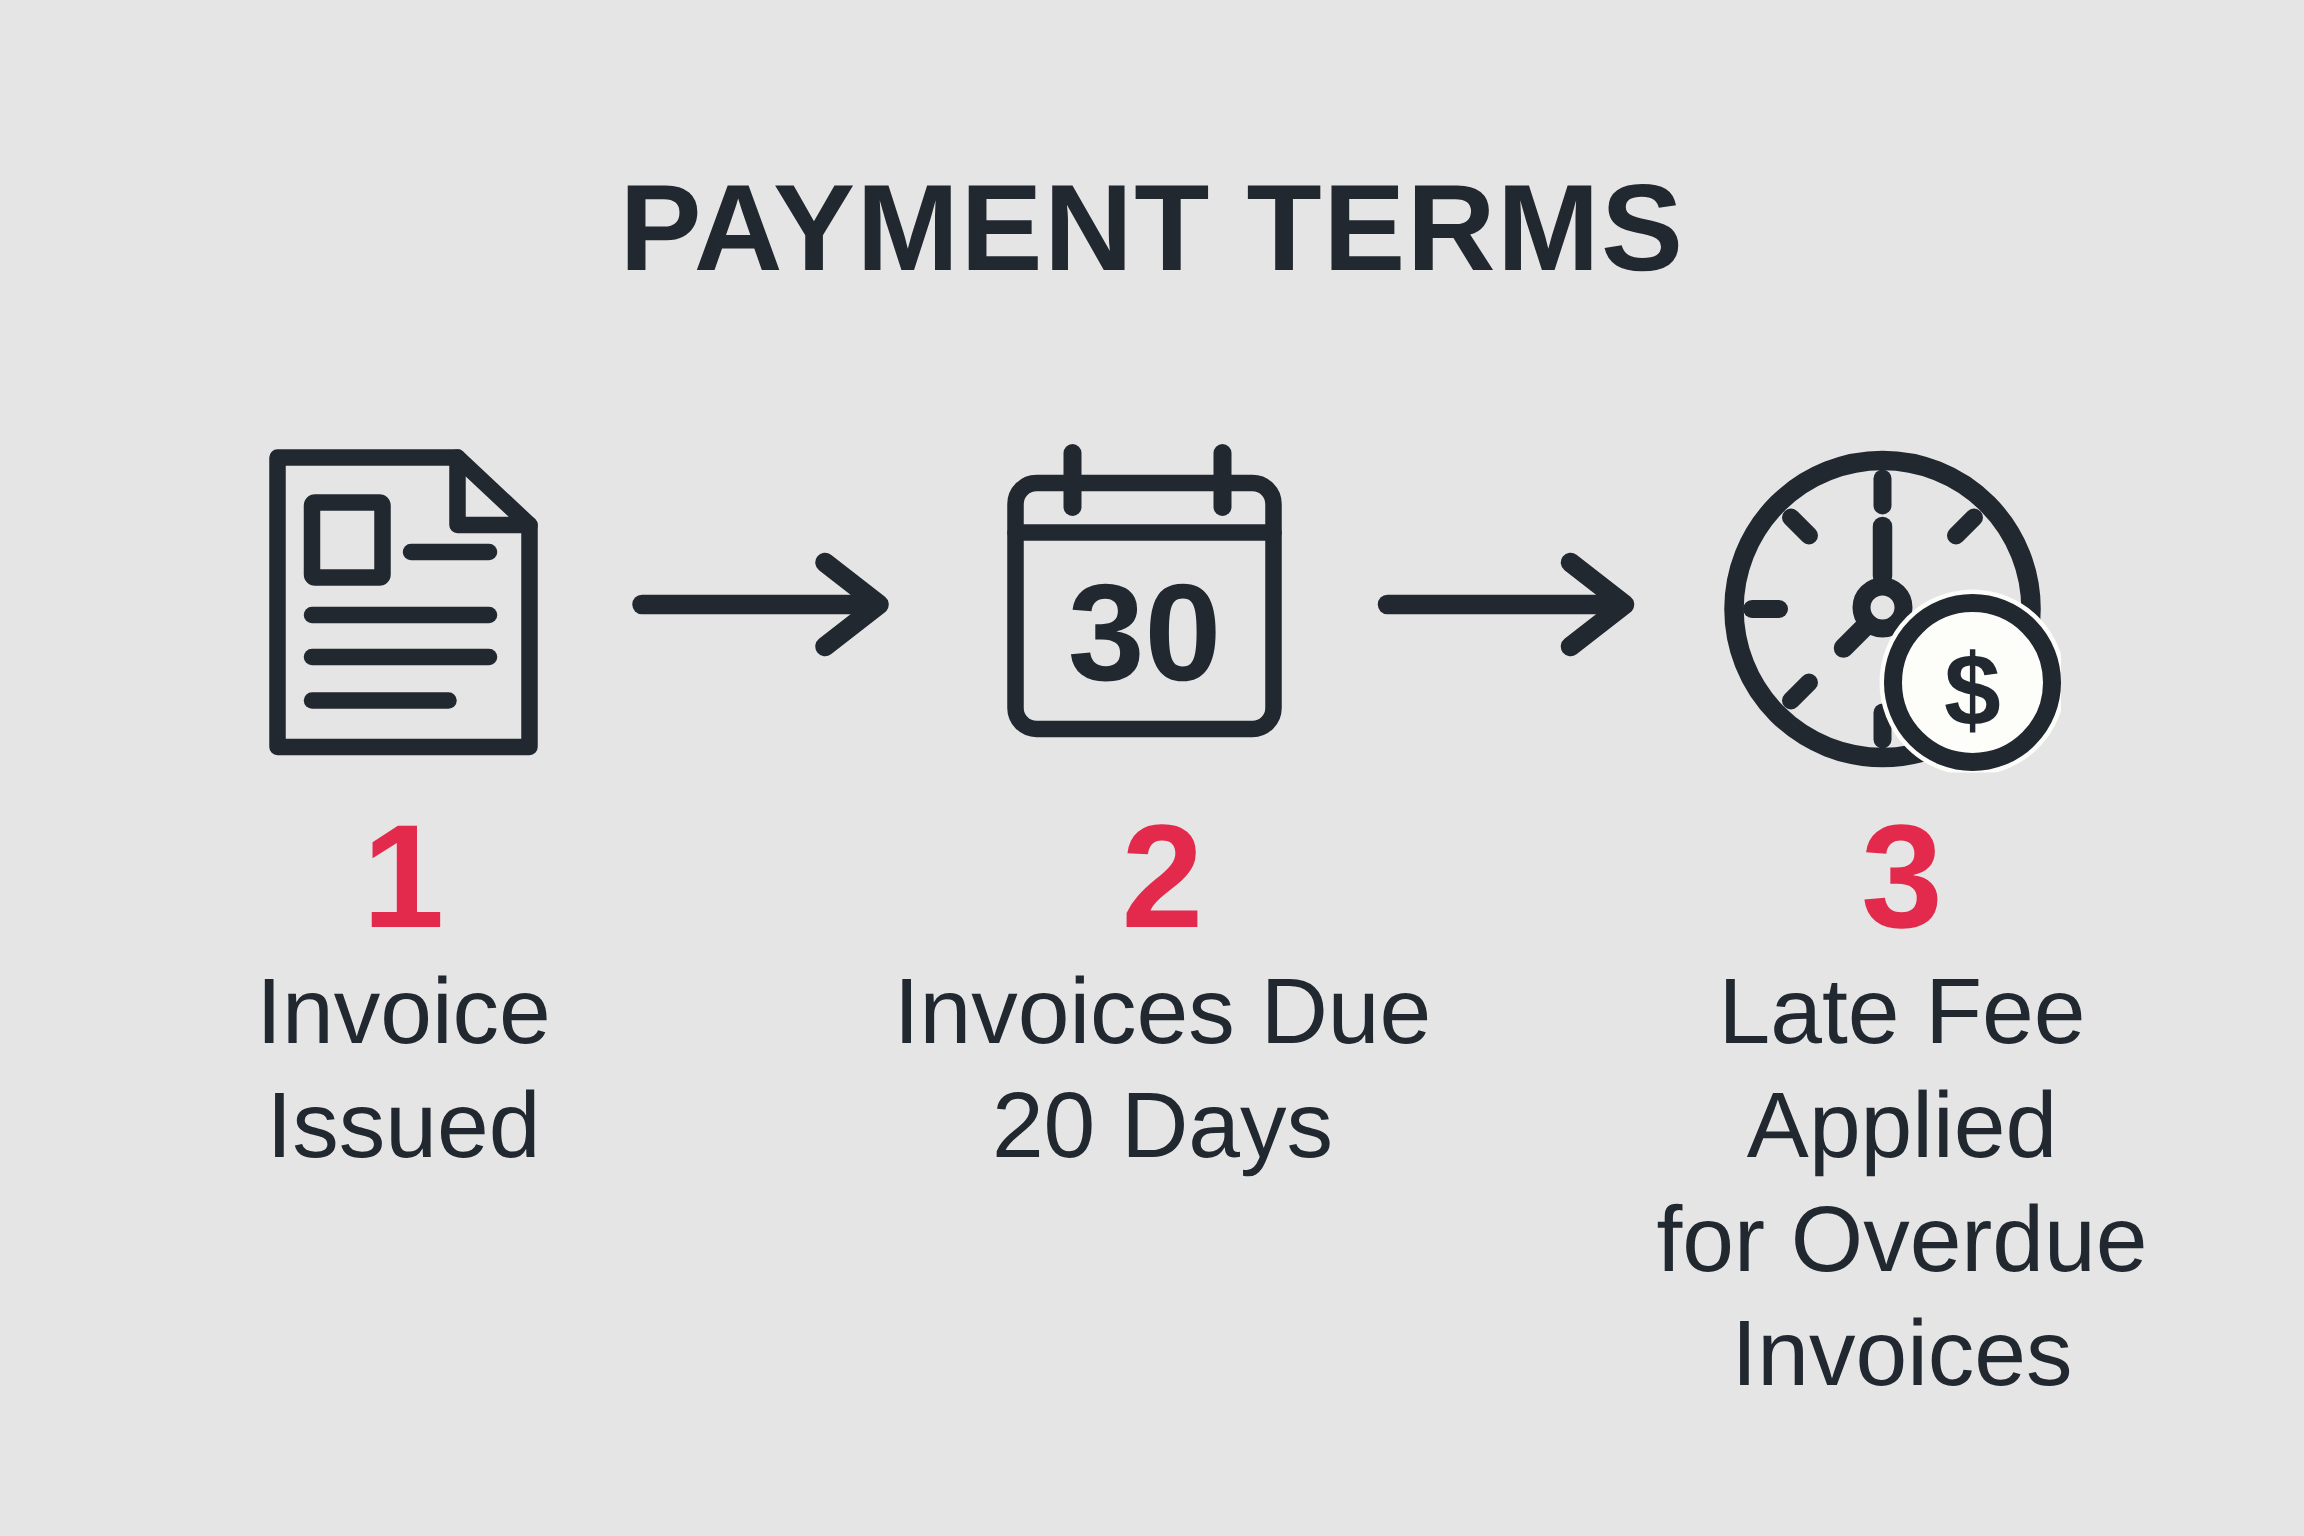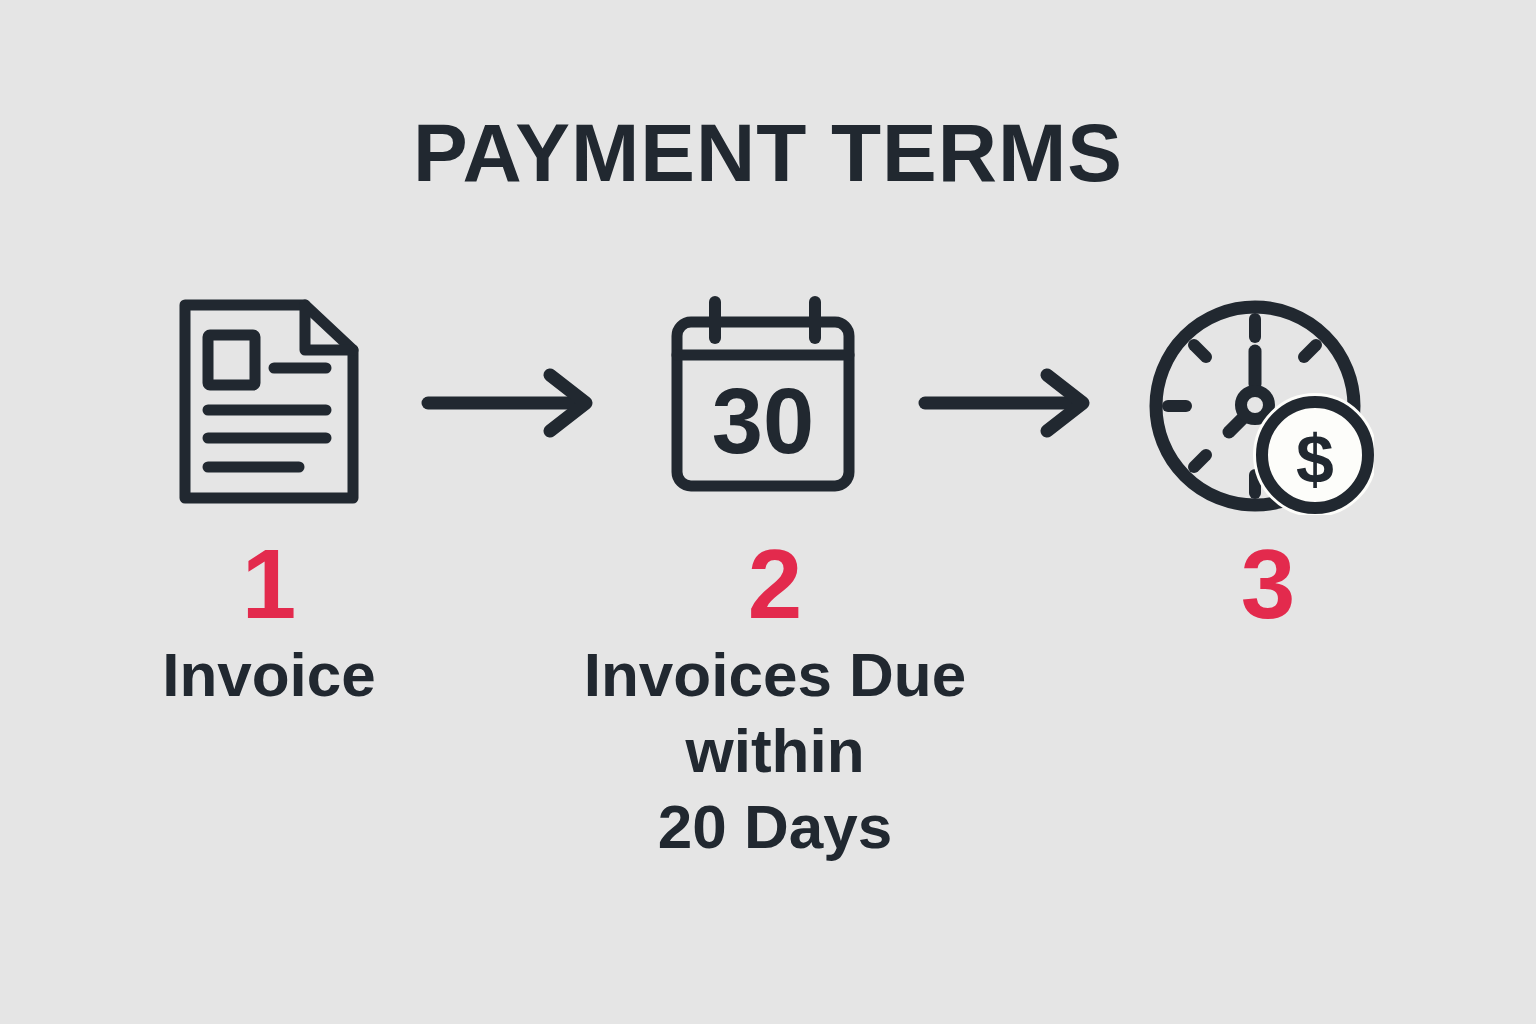--- a/index.html
+++ b/index.html
@@ -59,21 +59,21 @@
   .step-number {
     font-size: 98px;
     line-height: 98px;
     font-weight: bold;
     color: #E32A4D;
   }
   .step-label {
     margin-top: 4px;
     font-size: 62px;
     line-height: 76px;
-    font-weight: 700;
+    font-weight: 400;
     color: #212830;
   }
 </style>
 </head>
 <body>
 
 <div class="canvas">
 
   <div class="title">PAYMENT TERMS</div>
 
@@ -120,29 +120,35 @@
     <circle cx="107" cy="106" r="14" stroke-width="12"></circle>
     <circle cx="167" cy="156" r="53" stroke="#FDFDFA" stroke-width="18"></circle>
     <circle cx="167" cy="156" r="53" fill="#FDFDFA" stroke-width="12"></circle>
     <text x="167" y="184" font-size="68" text-anchor="middle">$</text>
   </svg>
 
   <div id="col-1" class="step-col">
     <div class="step-number">1</div>
     <div class="step-label">
       <div>Invoice</div>
+      <div>Issued</div>
     </div>
   </div>
 
   <div id="col-2" class="step-col">
     <div class="step-number">2</div>
     <div class="step-label">
       <div>Invoices Due</div>
-      <div>within</div>
       <div>20 Days</div>
     </div>
   </div>
 
   <div id="col-3" class="step-col">
     <div class="step-number">3</div>
+    <div class="step-label">
+      <div>Late Fee</div>
+      <div>Applied</div>
+      <div>for Overdue</div>
+      <div>Invoices</div>
+    </div>
   </div>
 
 </div>
 
 </body></html>

